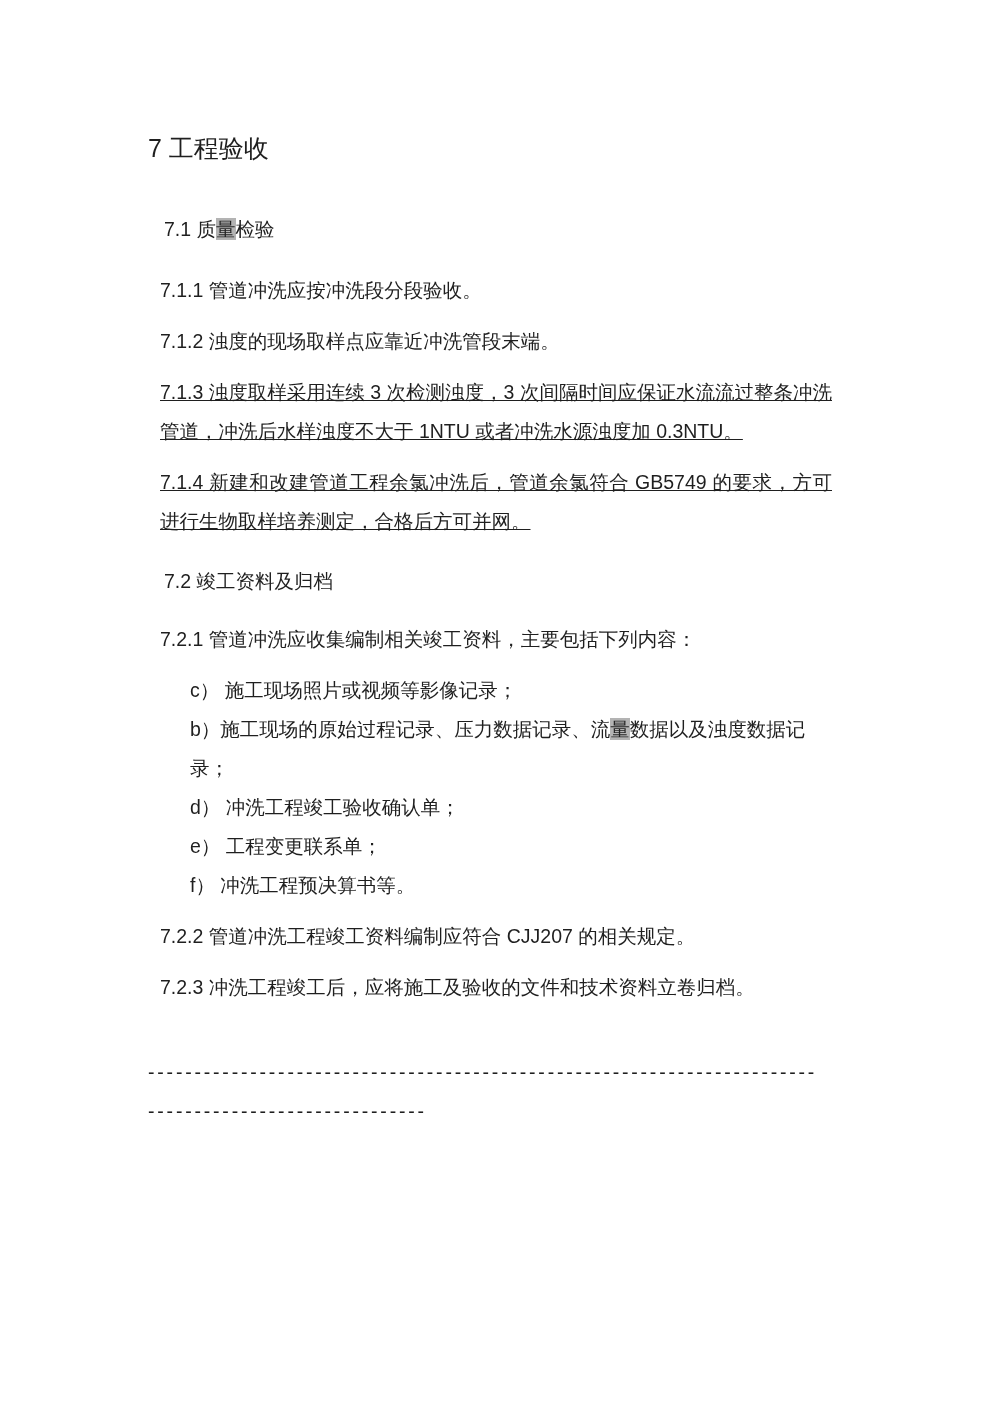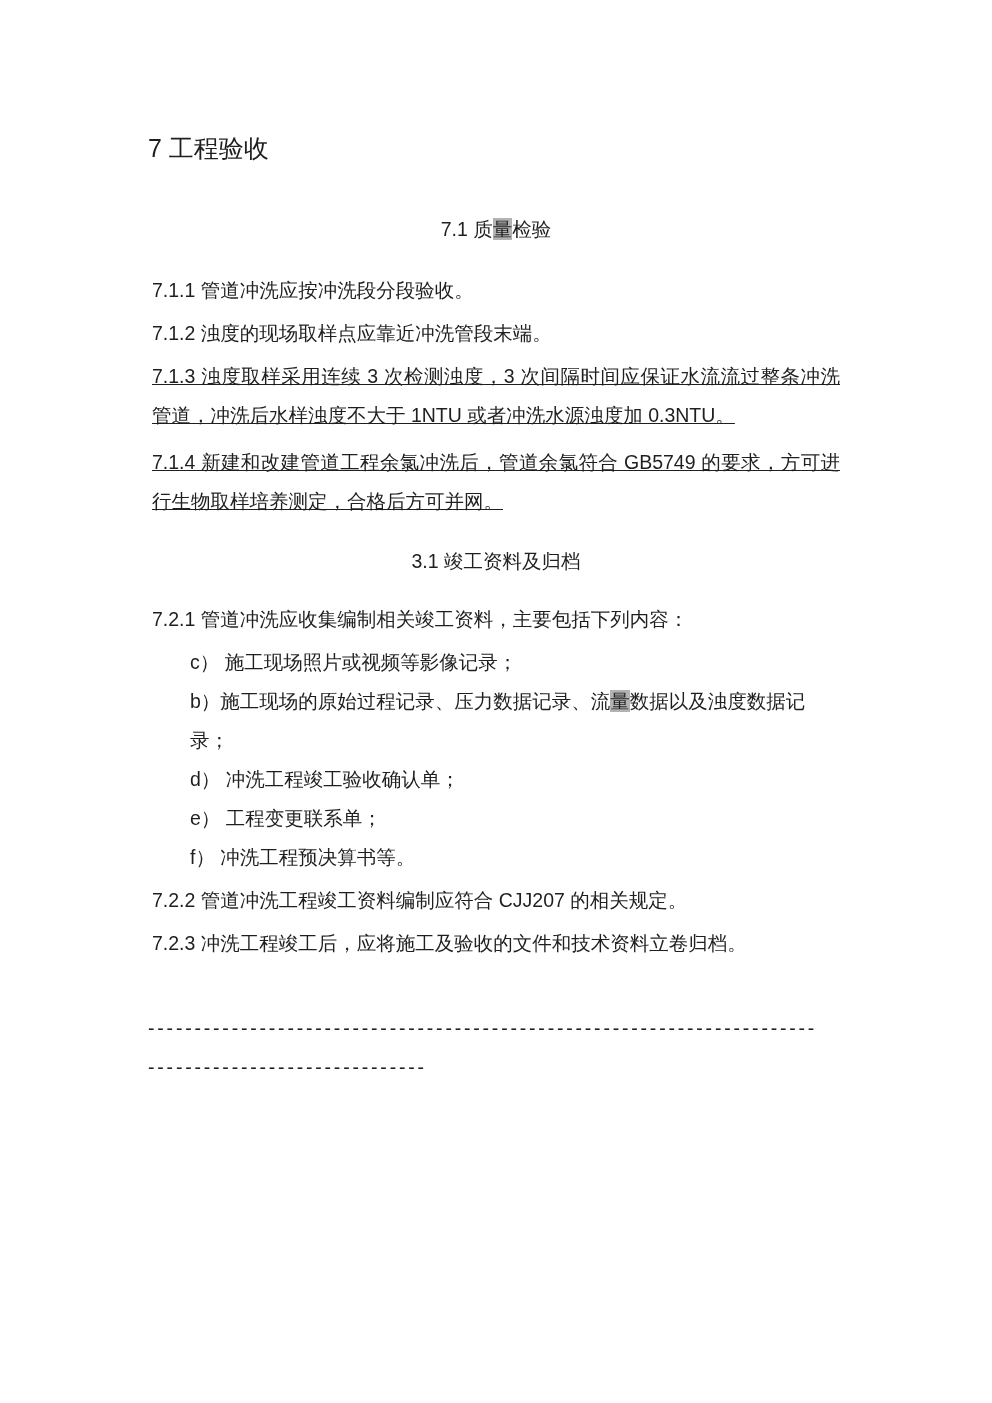--- a/index.html
+++ b/index.html
@@ -22,26 +22,25 @@
     margin: 131px 0 0 0;
     font-size: 25px;
     font-weight: 400;
     line-height: 34px;
   }
   .section-heading {
     margin: 16px;
     font-size: 19.5px;
     font-weight: 400;
     line-height: 39px;
-    text-align: center;
   }
   .sh-71 { margin-top: 45px; }
   .sh-72 { margin-top: 21px; }
   .clause {
-    margin: 4px;
+    margin: 12px;
     font-size: 19.5px;
     line-height: 39px;
   }
   .para {
     text-align: justify;
     text-justify: inter-ideograph;
     text-decoration: underline;
   }
   .mt-22 { margin-top: 22px; }
   .mt-19 { margin-top: 19px; }
@@ -82,21 +81,21 @@
     <h2 class="section-heading sh-71"><span>7.1 质</span><span class="hl">量</span><span>检验</span></h2>
 
     <p class="clause mt-22">7.1.1 管道冲洗应按冲洗段分段验收。</p>
 
     <p class="clause">7.1.2 浊度的现场取样点应靠近冲洗管段末端。</p>
 
     <p class="clause para">7.1.3 浊度取样采用连续 3 次检测浊度，3 次间隔时间应保证水流流过整条冲洗管道，冲洗后水样浊度不大于 1NTU 或者冲洗水源浊度加 0.3NTU。</p>
 
     <p class="clause para mt-8">7.1.4 新建和改建管道工程余氯冲洗后，管道余氯符合 GB5749 的要求，方可进行生物取样培养测定，合格后方可并网。</p>
 
-    <h2 class="section-heading sh-72">3.1 竣工资料及归档</h2>
+    <h2 class="section-heading sh-72">7.2 竣工资料及归档</h2>
 
     <p class="clause mt-19">7.2.1 管道冲洗应收集编制相关竣工资料，主要包括下列内容：</p>
 
     <div class="list">
       <p class="list-item">c） 施工现场照片或视频等影像记录；</p>
       <p class="list-item"><span>b）施工现场的原始过程记录、压力数据记录、流</span><span class="hl">量</span><span>数据以及浊度数据记录；</span></p>
       <p class="list-item">d） 冲洗工程竣工验收确认单；</p>
       <p class="list-item">e） 工程变更联系单；</p>
       <p class="list-item">f） 冲洗工程预决算书等。</p>
     </div>

